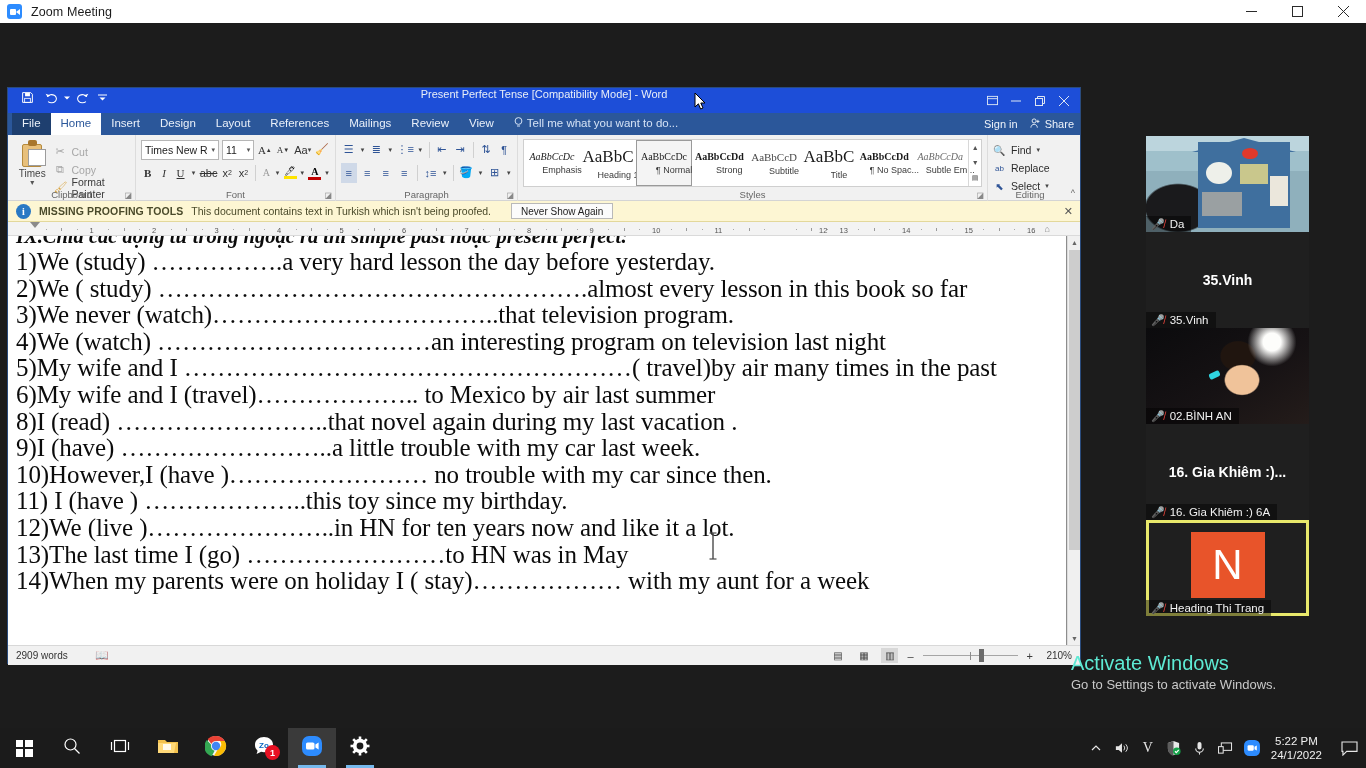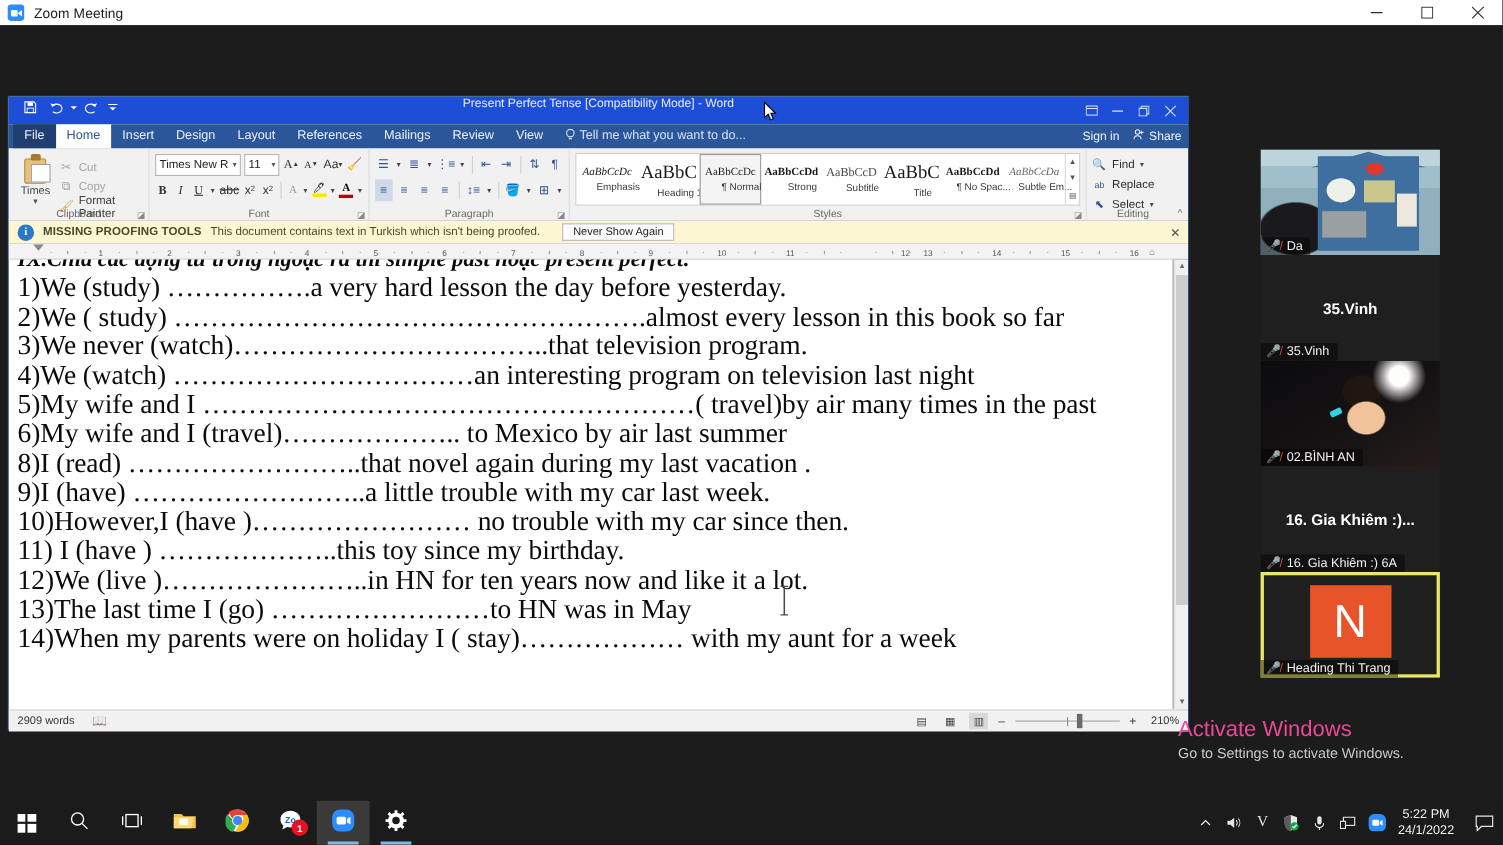--- a/index.html
+++ b/index.html
@@ -226,21 +226,21 @@
   .text-cursor {
     position: absolute; left: 699px; top: 295px; width: 12px; height: 30px;
     pointer-events: none; z-index: 5;
   }
 
   
   .status-bar {
     height: 20px; background: #f1f1f1; border-top: 1px solid #d8d8d8;
     display: flex; align-items: center; position: relative; padding: 0 8px;
   }
-  .st-left { font-size: 10px; color: #333; display: flex; align-items: center; gap: 16px; }
+  .st-left { font-size: 10px; color: #333; display: flex; align-items: center; gap: 28px; }
   .st-right { position: absolute; right: 8px; display: flex; align-items: center; gap: 9px; }
   .view-btn { width: 17px; height: 15px; display: flex; align-items: center; justify-content: center;
               font-size: 10px; color: #444; }
   .view-btn.sel { background: #d8d8d8; }
   .zoom-slider { width: 95px; height: 14px; position: relative; display: flex; align-items: center; }
   .zs-track { position: absolute; left: 0; right: 0; height: 1px; background: #a5a5a5; }
   .zs-mid { position: absolute; left: 47px; width: 1px; height: 8px; background: #8c8c8c; }
   .zs-thumb { position: absolute; left: 56px; width: 5px; height: 13px; background: #6b6b6b; }
   .zs-sign { font-size: 11px; color: #3d3d3d; }
   .zoom-pct { font-size: 10px; color: #333; min-width: 30px; text-align: right; }
@@ -282,21 +282,21 @@
     background:
       radial-gradient(circle 34px at 126px 14px, #fdfdfb 0 26%, rgba(255,255,255,0) 72%),
       radial-gradient(ellipse 30px 26px at 96px 52px, #f0c39a 0 55%, rgba(0,0,0,0) 60%),
       radial-gradient(ellipse 26px 22px at 92px 28px, #20150f 0 65%, rgba(0,0,0,0) 70%),
       linear-gradient(150deg,#0b0b0d 0%, #161214 55%, #241c1a 100%);
   }
   .cam-binh .teal { position:absolute; left:63px; top:44px; width:11px; height:6px; background:#2fd4e0; border-radius:2px; transform:rotate(-25deg);}
 
   
   .activate { position: absolute; left: 1071px; top: 650px; width: 290px; color: #bfbfbf; }
-  .act-title { font-size: 20px; color: #ec4899; line-height: 26px; }
+  .act-title { font-size: 20px; color: #5eead4; line-height: 26px; }
   .act-sub { font-size: 13px; color: #c9c9c9; line-height: 18px; }
 
   
   .taskbar {
     position: absolute; left: 0; bottom: 0; width: 1366px; height: 40px;
     background: #1b1b1b; display: flex; align-items: center;
   }
   .tb-item {
     width: 48px; height: 40px; display: flex; align-items: center; justify-content: center;
     position: relative;

